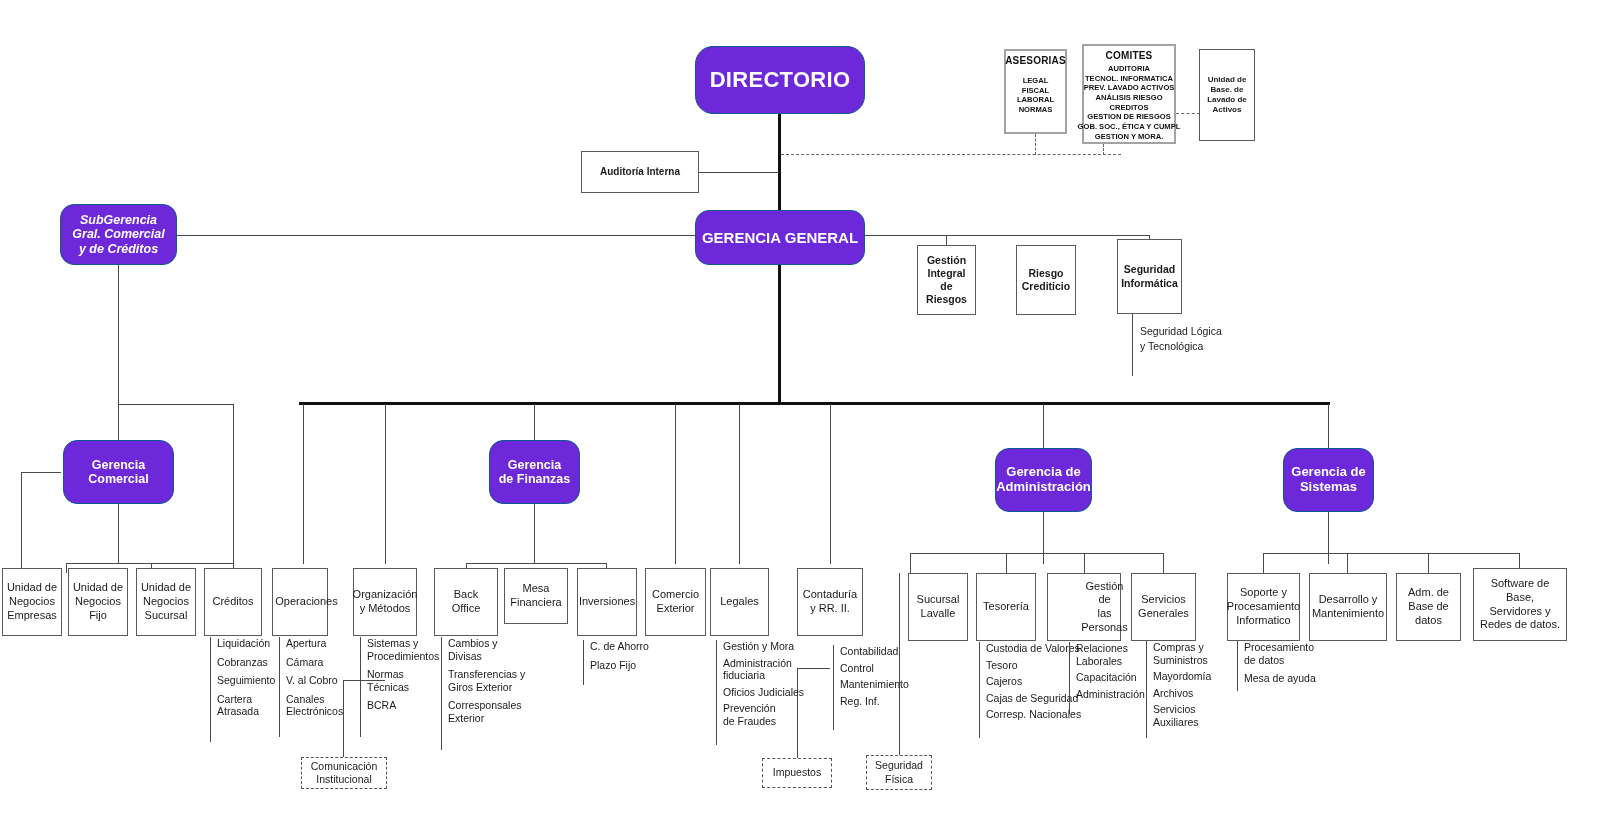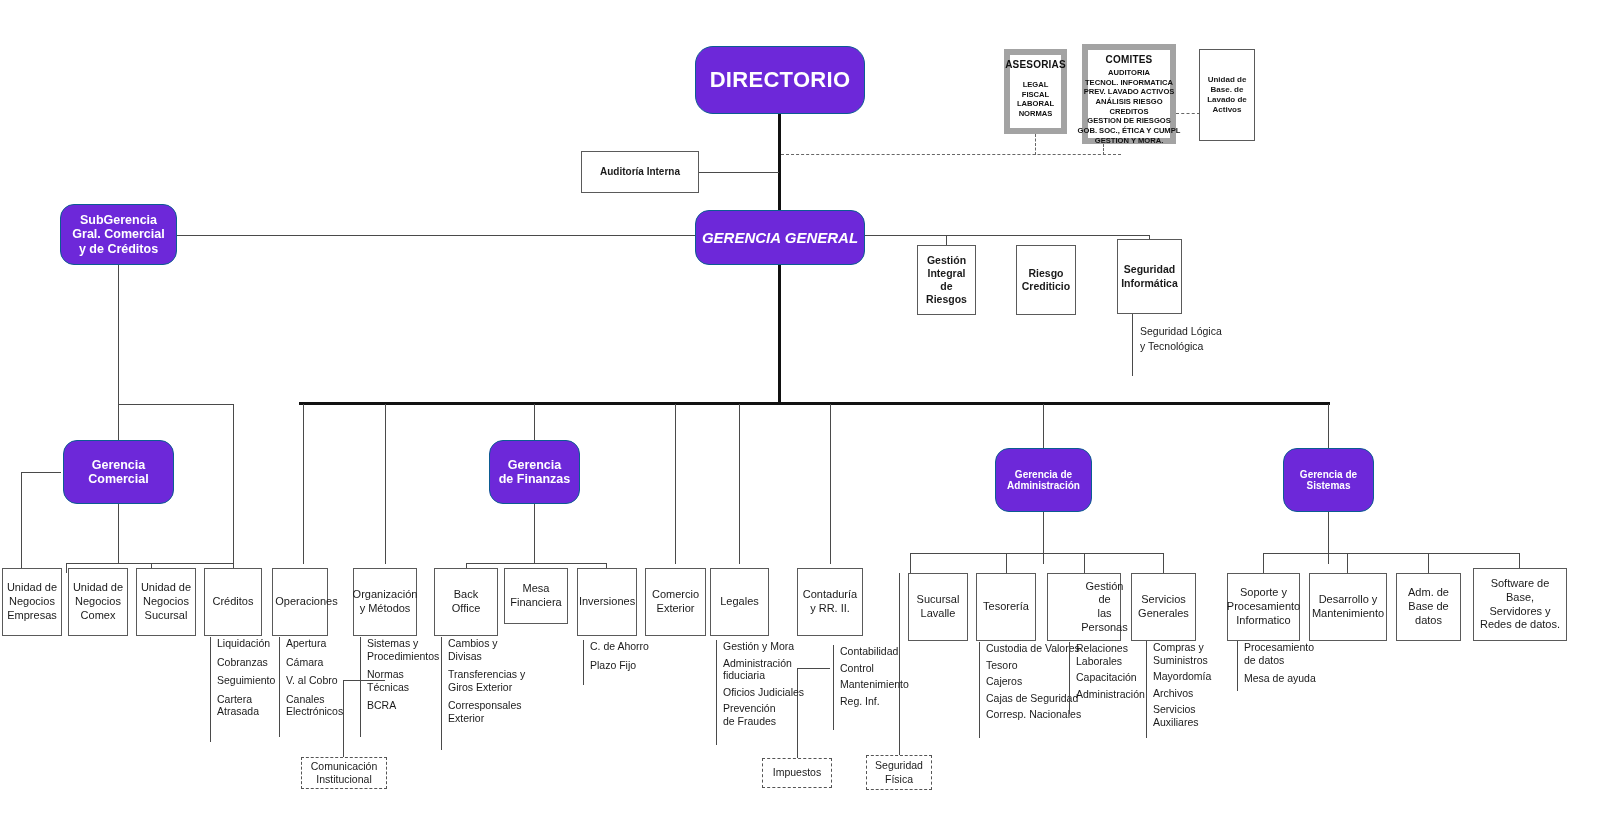--- a/index.html
+++ b/index.html
@@ -16,23 +16,23 @@
     border:1px solid #0c5c92;
     border-radius:14px;
     color:#ffffff;
     display:flex;align-items:center;justify-content:center;
     text-align:center;
     font-weight:bold;
     line-height:1.15;
     box-shadow:0 0 0 0 rgba(0,0,0,0);
   }
   .bluebox.lvl1{font-size:22px;border-radius:18px;letter-spacing:.3px;}
-  .bluebox.lvl2{font-size:15px;font-style:italic;}
+  .bluebox.lvl2{font-size:15px;}
   .bluebox.lvl3{font-size:12.5px;}
-  .bluebox.lvl4{font-size:10px;}
+  .bluebox.lvl4{font-size:13px;}
 
   
   .wbox{
     background:#ffffff;
     border:1px solid #5a5a5a;
     display:flex;align-items:center;justify-content:center;
     text-align:center;
     font-size:11px;
     line-height:1.25;
     color:#1a1a1a;
@@ -44,21 +44,21 @@
   .dbox{
     background:#ffffff;
     border:1px dashed #555;
     display:flex;align-items:center;justify-content:center;
     text-align:center;
     font-size:10.5px;line-height:1.25;color:#1a1a1a;
   }
 
   
   .panel{
-    background:#fff;border:6px solid #a3a3a3;
+    background:#fff;border:2px solid #a3a3a3;
     font-size:7.6px;line-height:1.28;text-align:center;
     color:#111;font-weight:bold;padding:4px 3px 6px 3px;
     display:flex;flex-direction:column;align-items:center;
   }
   .panel .phead{font-size:10px;font-weight:bold;margin-bottom:3px;letter-spacing:.2px;}
   .panel.comites .phead{font-size:10px;margin-bottom:1px;}
   .panel .pline{white-space:nowrap;}
   .panel.asesorias .plist{margin-top:5px;}
 
   
@@ -186,21 +186,21 @@
   </div>
 
   <div class="wbox bold abs" style="left:581px;top:151px;width:118px;height:42px;font-size:10px;">
     <span>Auditoría Interna</span>
   </div>
 
   <div class="bluebox lvl2 abs" style="left:695px;top:210px;width:170px;height:55px;">
     <span>GERENCIA GENERAL</span>
   </div>
 
-  <div class="bluebox lvl3 abs" style="left:60px;top:204px;width:117px;height:61px;flex-direction:column;">
+  <div class="bluebox lvl3 abs" style="left:60px;top:204px;width:117px;height:61px;flex-direction:column;font-style:italic;">
     <span>SubGerencia</span>
     <span>Gral. Comercial</span>
     <span>y de Créditos</span>
   </div>
 
   <div class="wbox bold abs" style="left:917px;top:245px;width:59px;height:70px;flex-direction:column;justify-content:center;">
     <div>Gestión</div>
     <div>Integral de</div>
     <div>Riesgos</div>
   </div>
@@ -238,21 +238,21 @@
   </div>
 
   <div class="wbox abs" style="left:2px;top:568px;width:60px;height:68px;flex-direction:column;justify-content:center;">
     <div>Unidad de</div>
     <div>Negocios</div>
     <div>Empresas</div>
   </div>
   <div class="wbox abs" style="left:68px;top:568px;width:60px;height:68px;flex-direction:column;justify-content:center;">
     <div>Unidad de</div>
     <div>Negocios</div>
-    <div>Comex</div>
+    <div>Fijo</div>
   </div>
   <div class="wbox abs" style="left:136px;top:568px;width:60px;height:68px;flex-direction:column;justify-content:center;">
     <div>Unidad de</div>
     <div>Negocios</div>
     <div>Sucursal</div>
   </div>
   <div class="wbox abs" style="left:204px;top:568px;width:58px;height:68px;">
     <div>Créditos</div>
   </div>
   <div class="wbox abs" style="left:272px;top:568px;width:56px;height:68px;padding-left:16px;">

